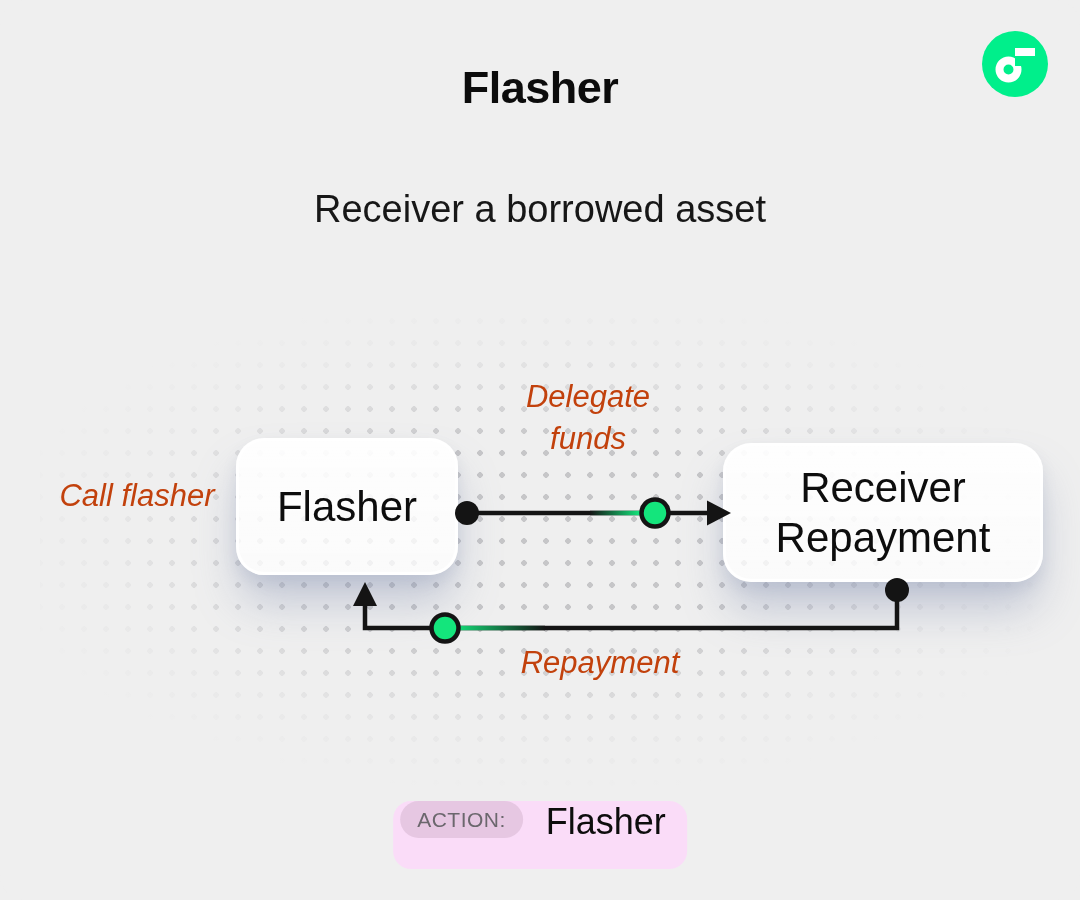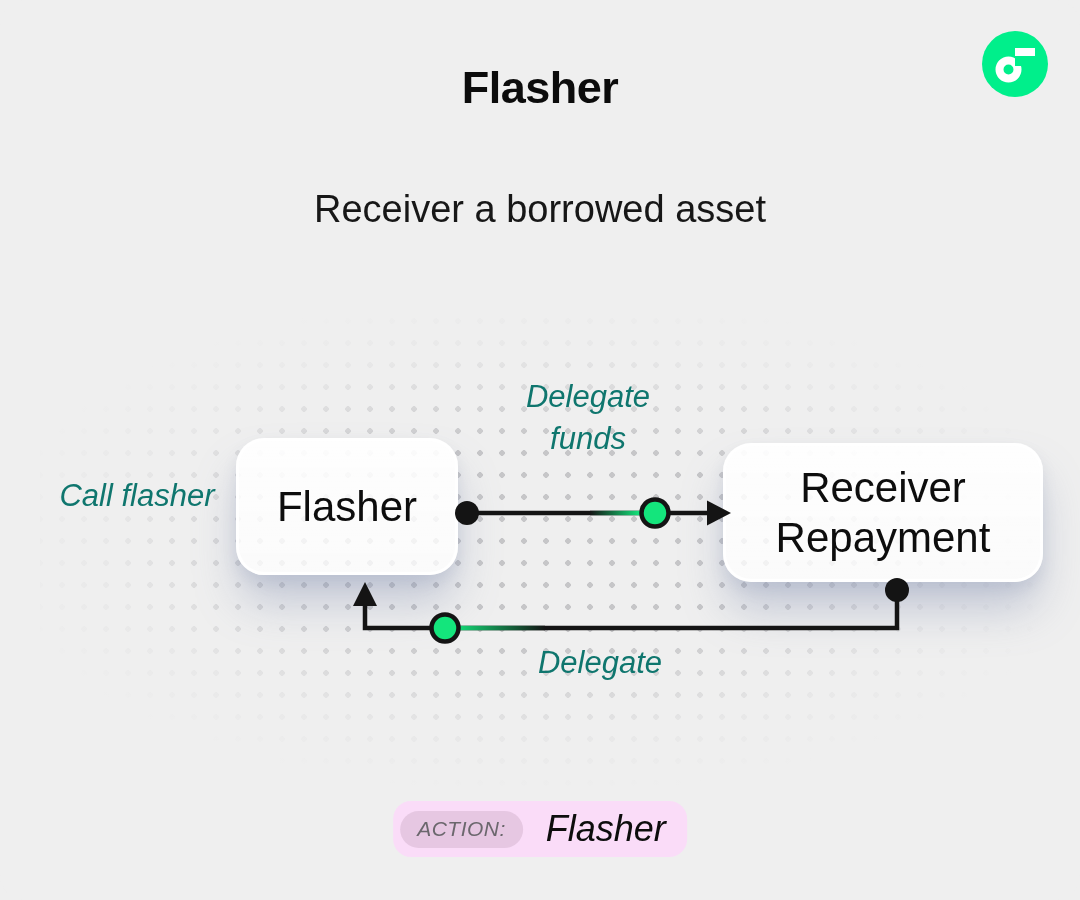--- a/index.html
+++ b/index.html
@@ -24,28 +24,28 @@
         background:linear-gradient(180deg,rgba(255,255,255,.92),rgba(255,255,255,.74));
         border:3px solid rgba(255,255,255,.95);border-radius:28px;
         box-shadow:0 30px 45px -4px rgba(132,142,176,.42),0 8px 14px rgba(132,142,176,.16);
         font-size:42px;color:#0d0d0d;text-align:center;line-height:50px;z-index:3;}
   .node-flasher{left:236px;top:438px;width:222px;height:137px;box-sizing:border-box;}
   .node-receiver{left:723px;top:443px;width:320px;height:139px;box-sizing:border-box;padding:0 18px;}
 
   .edges{position:absolute;left:0;top:0;width:1080px;height:900px;z-index:4;pointer-events:none;}
 
   .edge-label{position:absolute;z-index:5;font-style:italic;font-weight:500;
-        font-size:31px;color:#0f766e;text-align:center;line-height:42px;}
+        font-size:31px;color:#c2410c;text-align:center;line-height:42px;}
   .lbl-delegate{left:488px;top:376px;width:200px;}
   .lbl-call{left:57px;top:475px;width:160px;}
   .lbl-repayment{left:450px;top:642px;width:300px;}
 
   .badge{position:absolute;left:540px;top:801px;transform:translateX(-50%);
-        display:flex;align-items:center;height:56px;background:#fadcf8;border-radius:18px;
-        padding:0 21px 0 7px;gap:23px;z-index:6;font-style:italic;}
+        display:flex;height:56px;background:#fadcf8;border-radius:18px;
+        padding:0 21px 12px 7px;gap:23px;z-index:6;}
   .badge-label{display:flex;align-items:center;height:37px;background:#e6c7e2;border-radius:20px;
         padding:0 17px;font-size:21px;font-weight:500;letter-spacing:.5px;color:#6b676d;}
   .badge-value{font-size:36px;color:#0d0d0d;}
 </style>
 </head>
 <body>
 
 <div class="canvas">
 
   <div class="dots"></div>
@@ -98,20 +98,20 @@
       <circle cx="897" cy="590" r="12" fill="#141414"></circle>
       <polygon points="353,606 365,582 377,606" fill="#141414"></polygon>
       <circle cx="445" cy="628" r="13.5" fill="#14e57c" stroke="#141414" stroke-width="4.5"></circle>
     </g>
   </svg>
 
   <div class="edge-label lbl-delegate">Delegate funds</div>
 
   <div class="edge-label lbl-call">Call flasher</div>
 
-  <div class="edge-label lbl-repayment">Delegate</div>
+  <div class="edge-label lbl-repayment">Repayment</div>
 
   <div class="badge">
     <span class="badge-label">ACTION:</span>
     <span class="badge-value">Flasher</span>
   </div>
 
 </div>
 
 </body></html>

